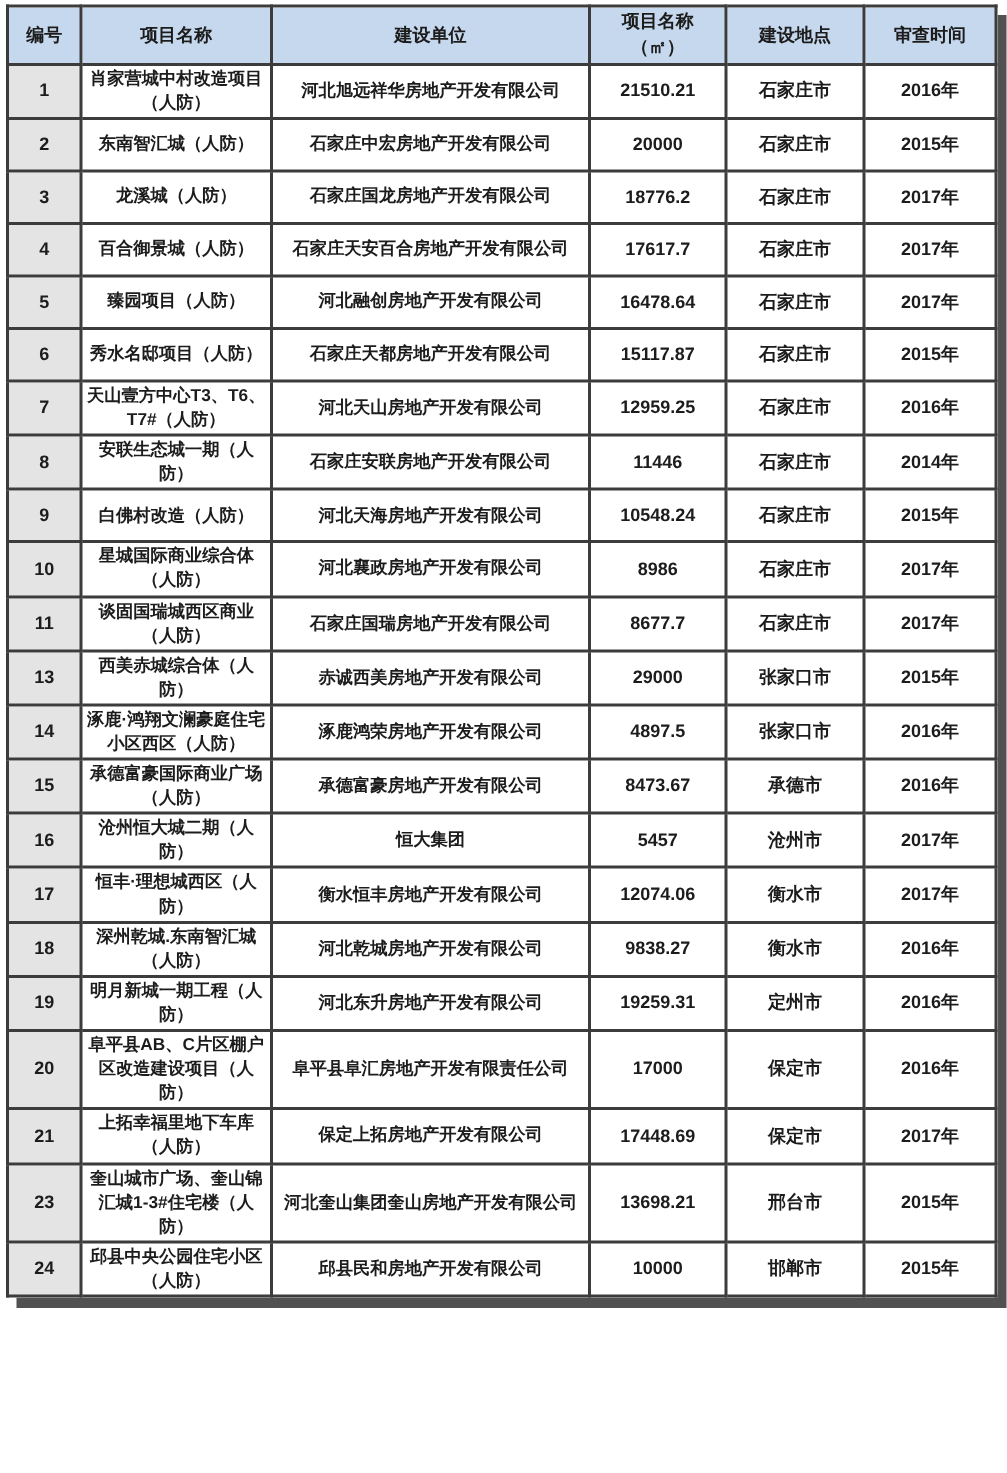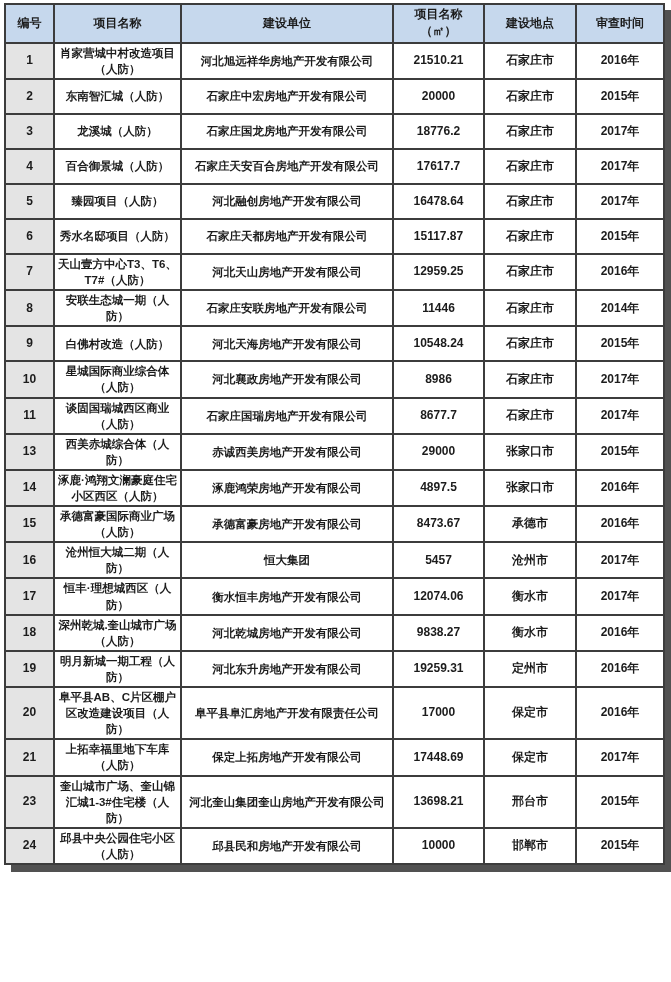--- a/index.html
+++ b/index.html
@@ -211,21 +211,21 @@
           <tr>
             <td class="col-id">17</td>
             <td class="col-name">恒丰·理想城西区（人防）</td>
             <td class="col-builder">衡水恒丰房地产开发有限公司</td>
             <td class="col-scale">12074.06</td>
             <td class="col-location">衡水市</td>
             <td class="col-review_time">2017年</td>
           </tr>
           <tr>
             <td class="col-id">18</td>
-            <td class="col-name">深州乾城.奎山城市广场（人防）</td>
+            <td class="col-name">深州乾城.东南智汇城（人防）</td>
             <td class="col-builder">河北乾城房地产开发有限公司</td>
             <td class="col-scale">9838.27</td>
             <td class="col-location">衡水市</td>
             <td class="col-review_time">2016年</td>
           </tr>
           <tr>
             <td class="col-id">19</td>
             <td class="col-name">明月新城一期工程（人防）</td>
             <td class="col-builder">河北东升房地产开发有限公司</td>
             <td class="col-scale">19259.31</td>

